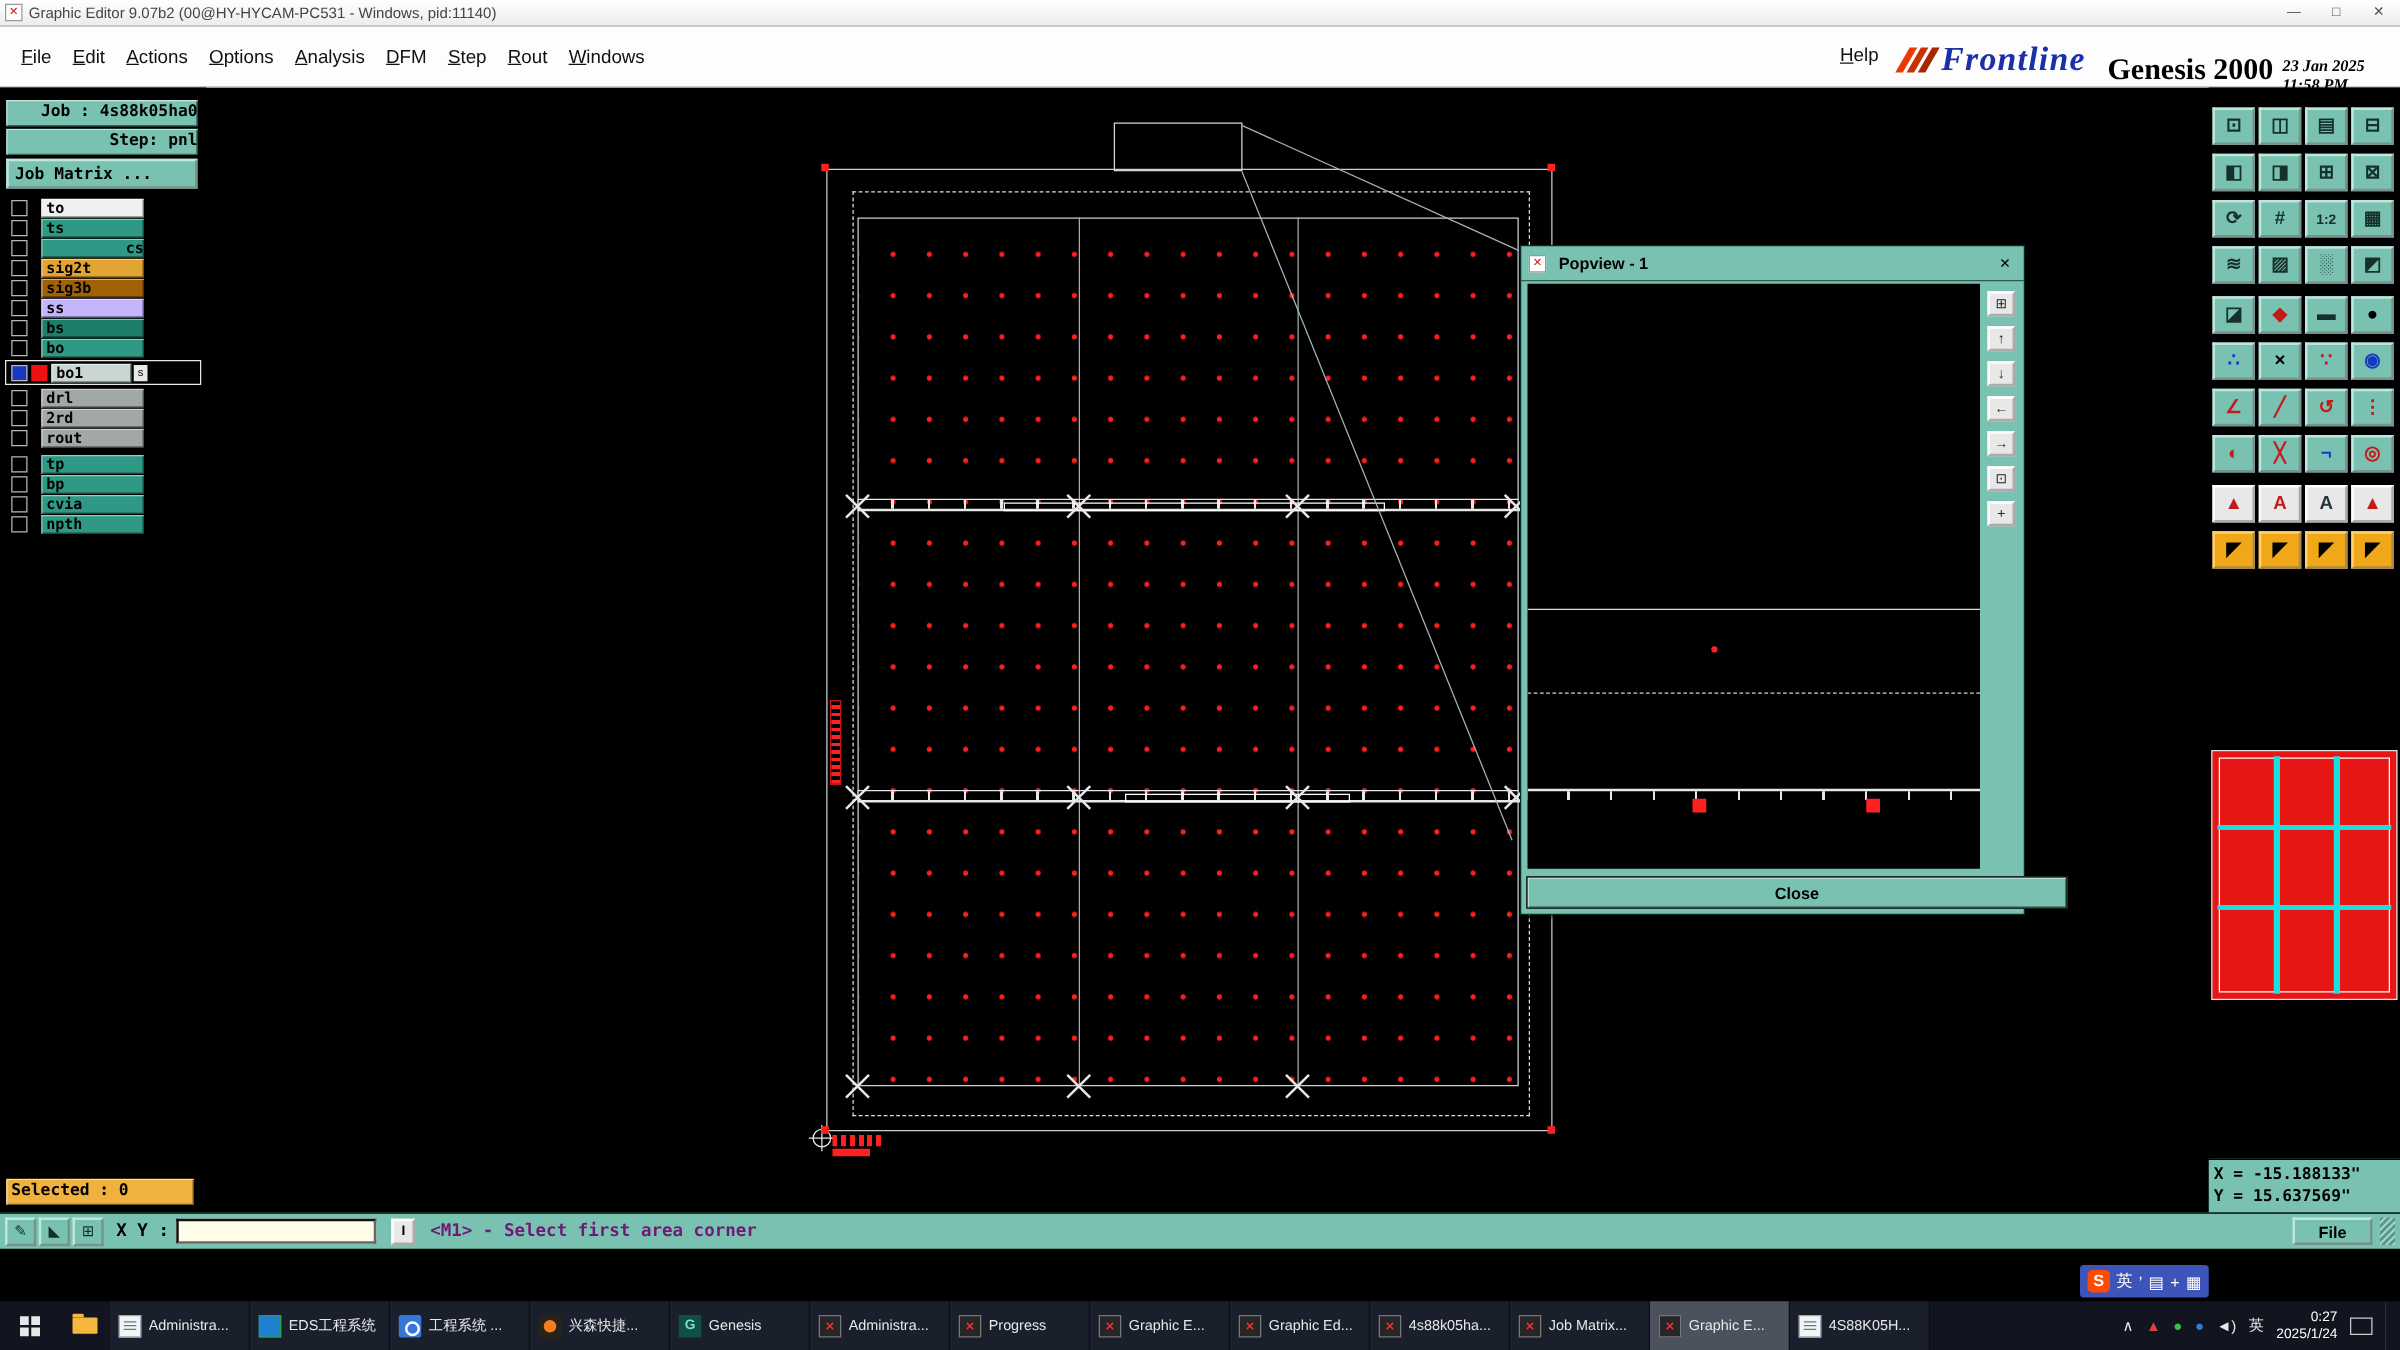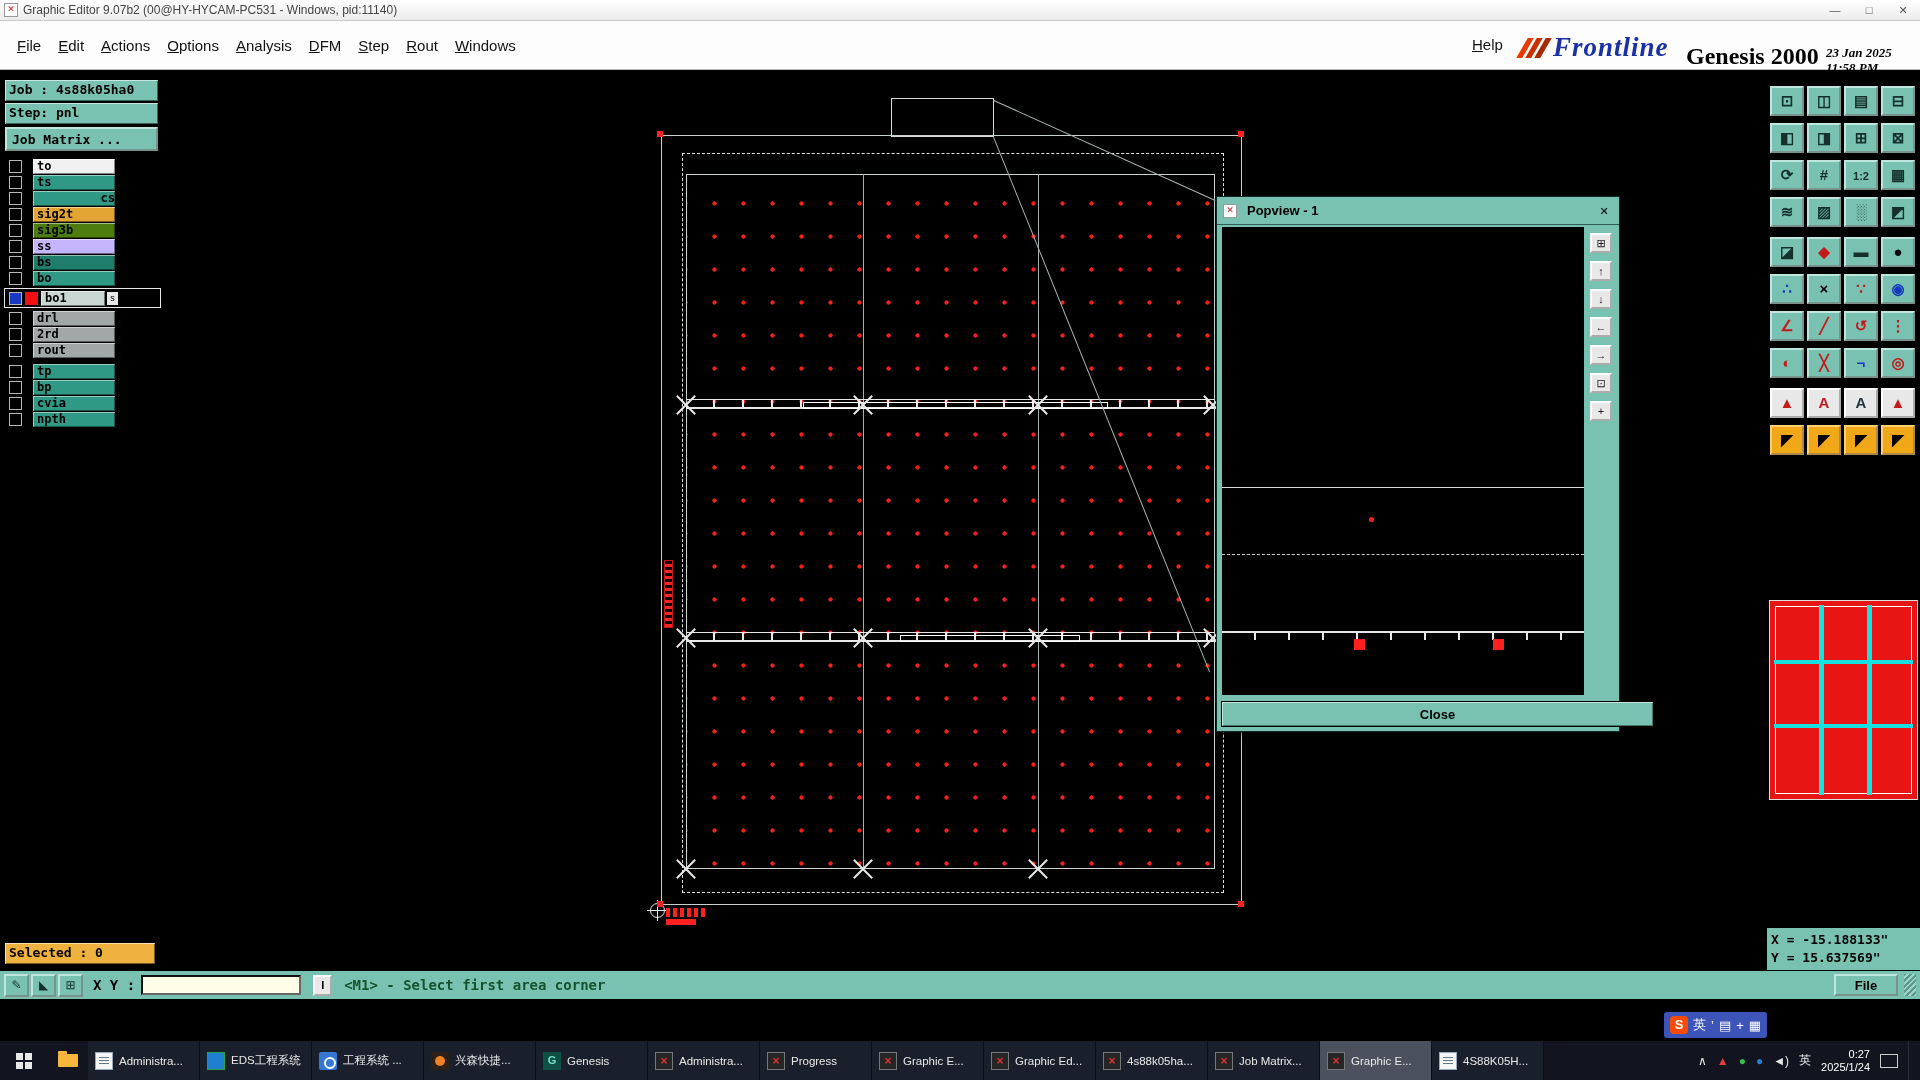--- a/index.html
+++ b/index.html
@@ -35,21 +35,21 @@
   .product-sub { position:absolute; left:1712px; top:50px; font-family:"Liberation Serif", serif;
                  font-weight:bold; font-style:italic; font-size:13px; color:#000; }
   .datetime { position:absolute; left:1826px; top:24px; width:92px; font-family:"Liberation Serif", serif;
               font-style:italic; font-weight:bold; font-size:13px; color:#000; line-height:15px; }
 
   
   .left-panel { position:absolute; left:0; top:70px; width:165px; height:900px; background:#000; }
   .job-chip { position:absolute; left:5px; width:153px; height:21px; background:#79c2b2; color:#000;
               font-family:"DejaVu Sans Mono", monospace; font-weight:bold; font-size:13px;
               line-height:20px; padding-left:4px;
-              box-shadow:inset 1px 1px 0 rgba(255,255,255,.6), inset -1px -1px 0 rgba(0,0,0,.5); }
+              box-shadow:inset 1px 1px 0 rgba(255,255,255,.6), inset -1px -1px 0 rgba(0,0,0,.5);text-align:right; }
   .matrix-btn { position:absolute; left:5px; top:57px; width:153px; height:24px; background:#79c2b2;
                 border:2px outset #bfe6dc; color:#000; font-family:"DejaVu Sans Mono", monospace;
                 font-weight:bold; font-size:13px; text-align:left; padding-left:5px; cursor:pointer; }
   .layer-list { position:absolute; left:0; top:88px; width:165px; }
   .layer-row { display:flex; align-items:center; height:16px; padding-left:9px; }
   .layer-cb { width:13px; height:13px; background:#000; border:1px solid #b8b8b8; flex:none; }
   .cb-blue { background:#1838c0; }
   .layer-chip { width:82px; height:15px; margin-left:11px; font-family:"DejaVu Sans Mono", monospace;
                 font-weight:bold; font-size:12px; color:#000; line-height:14px; padding-left:4px;
                 box-shadow:inset 1px 1px 0 rgba(255,255,255,.5), inset -1px -1px 0 rgba(0,0,0,.45); }
@@ -136,21 +136,21 @@
 
   
   .statusbar { position:absolute; left:0; top:970px; width:1920px; height:29px; background:#79c2b2;
                border-top:1px solid #000; display:flex; align-items:center; padding-left:4px; z-index:6; }
   .sb-btn { width:25px; height:23px; background:#79c2b2; border:2px outset #bfe6dc; margin-right:2px;
             font-size:12px; line-height:18px; text-align:center; color:#15302a; cursor:pointer; padding:0; }
   .sb-label { font-family:"DejaVu Sans Mono", monospace; font-weight:bold; font-size:14px; color:#000; margin:0 6px 0 8px; }
   .xy-input { width:160px; height:20px; background:#fffce8; border:2px inset #666; font-family:"DejaVu Sans Mono", monospace; font-size:13px; padding-left:3px; }
   .sb-cursor-btn { width:19px; height:21px; background:#e8e8e8; border:2px outset #fff; margin-left:12px;
                    font-size:11px; font-weight:bold; line-height:16px; text-align:center; cursor:pointer; padding:0; }
-  .sb-msg { font-family:"DejaVu Sans Mono", monospace; font-weight:bold; font-size:14px; color:#14532d; margin-left:12px; }
+  .sb-msg { font-family:"DejaVu Sans Mono", monospace; font-weight:bold; font-size:14px; color:#701a75; margin-left:12px; }
   .sb-right { margin-left:auto; display:flex; align-items:center; margin-right:4px; }
   .units-btn { width:64px; height:22px; background:#79c2b2; border:2px outset #bfe6dc; font-size:13px;
                font-weight:bold; color:#000; cursor:pointer; margin-right:6px; }
   .sb-grip { width:12px; height:22px; background:repeating-linear-gradient(135deg,#5a9a8c 0 2px,#9fd4c6 2px 4px); }
 
   
   .langbar { position:absolute; left:1664px; top:1012px; height:26px; background:#3d55b8; border-radius:3px;
              display:flex; align-items:center; gap:5px; padding:0 6px; z-index:7; }
   .ime-logo { width:18px; height:18px; background:#ff4a00; border-radius:4px; color:#fff; font-weight:bold;
               font-size:13px; line-height:18px; text-align:center; }
@@ -245,21 +245,21 @@
       <div class="layer-row">
           <span class="layer-cb"></span>
           <span class="layer-chip" style="background-color: rgb(47, 153, 133); text-align: right;">cs</span>
         </div>
       <div class="layer-row">
           <span class="layer-cb"></span>
           <span class="layer-chip" style="background-color: rgb(226, 164, 51);">sig2t</span>
         </div>
       <div class="layer-row">
           <span class="layer-cb"></span>
-          <span class="layer-chip" style="background-color: #4d7c0f;">sig3b</span>
+          <span class="layer-chip" style="background-color: #a16207;">sig3b</span>
         </div>
       <div class="layer-row">
           <span class="layer-cb"></span>
           <span class="layer-chip" style="background-color: #c4b5fd;">ss</span>
         </div>
       <div class="layer-row">
           <span class="layer-cb"></span>
           <span class="layer-chip" style="background-color: rgb(30, 126, 107);">bs</span>
         </div>
       <div class="layer-row">

